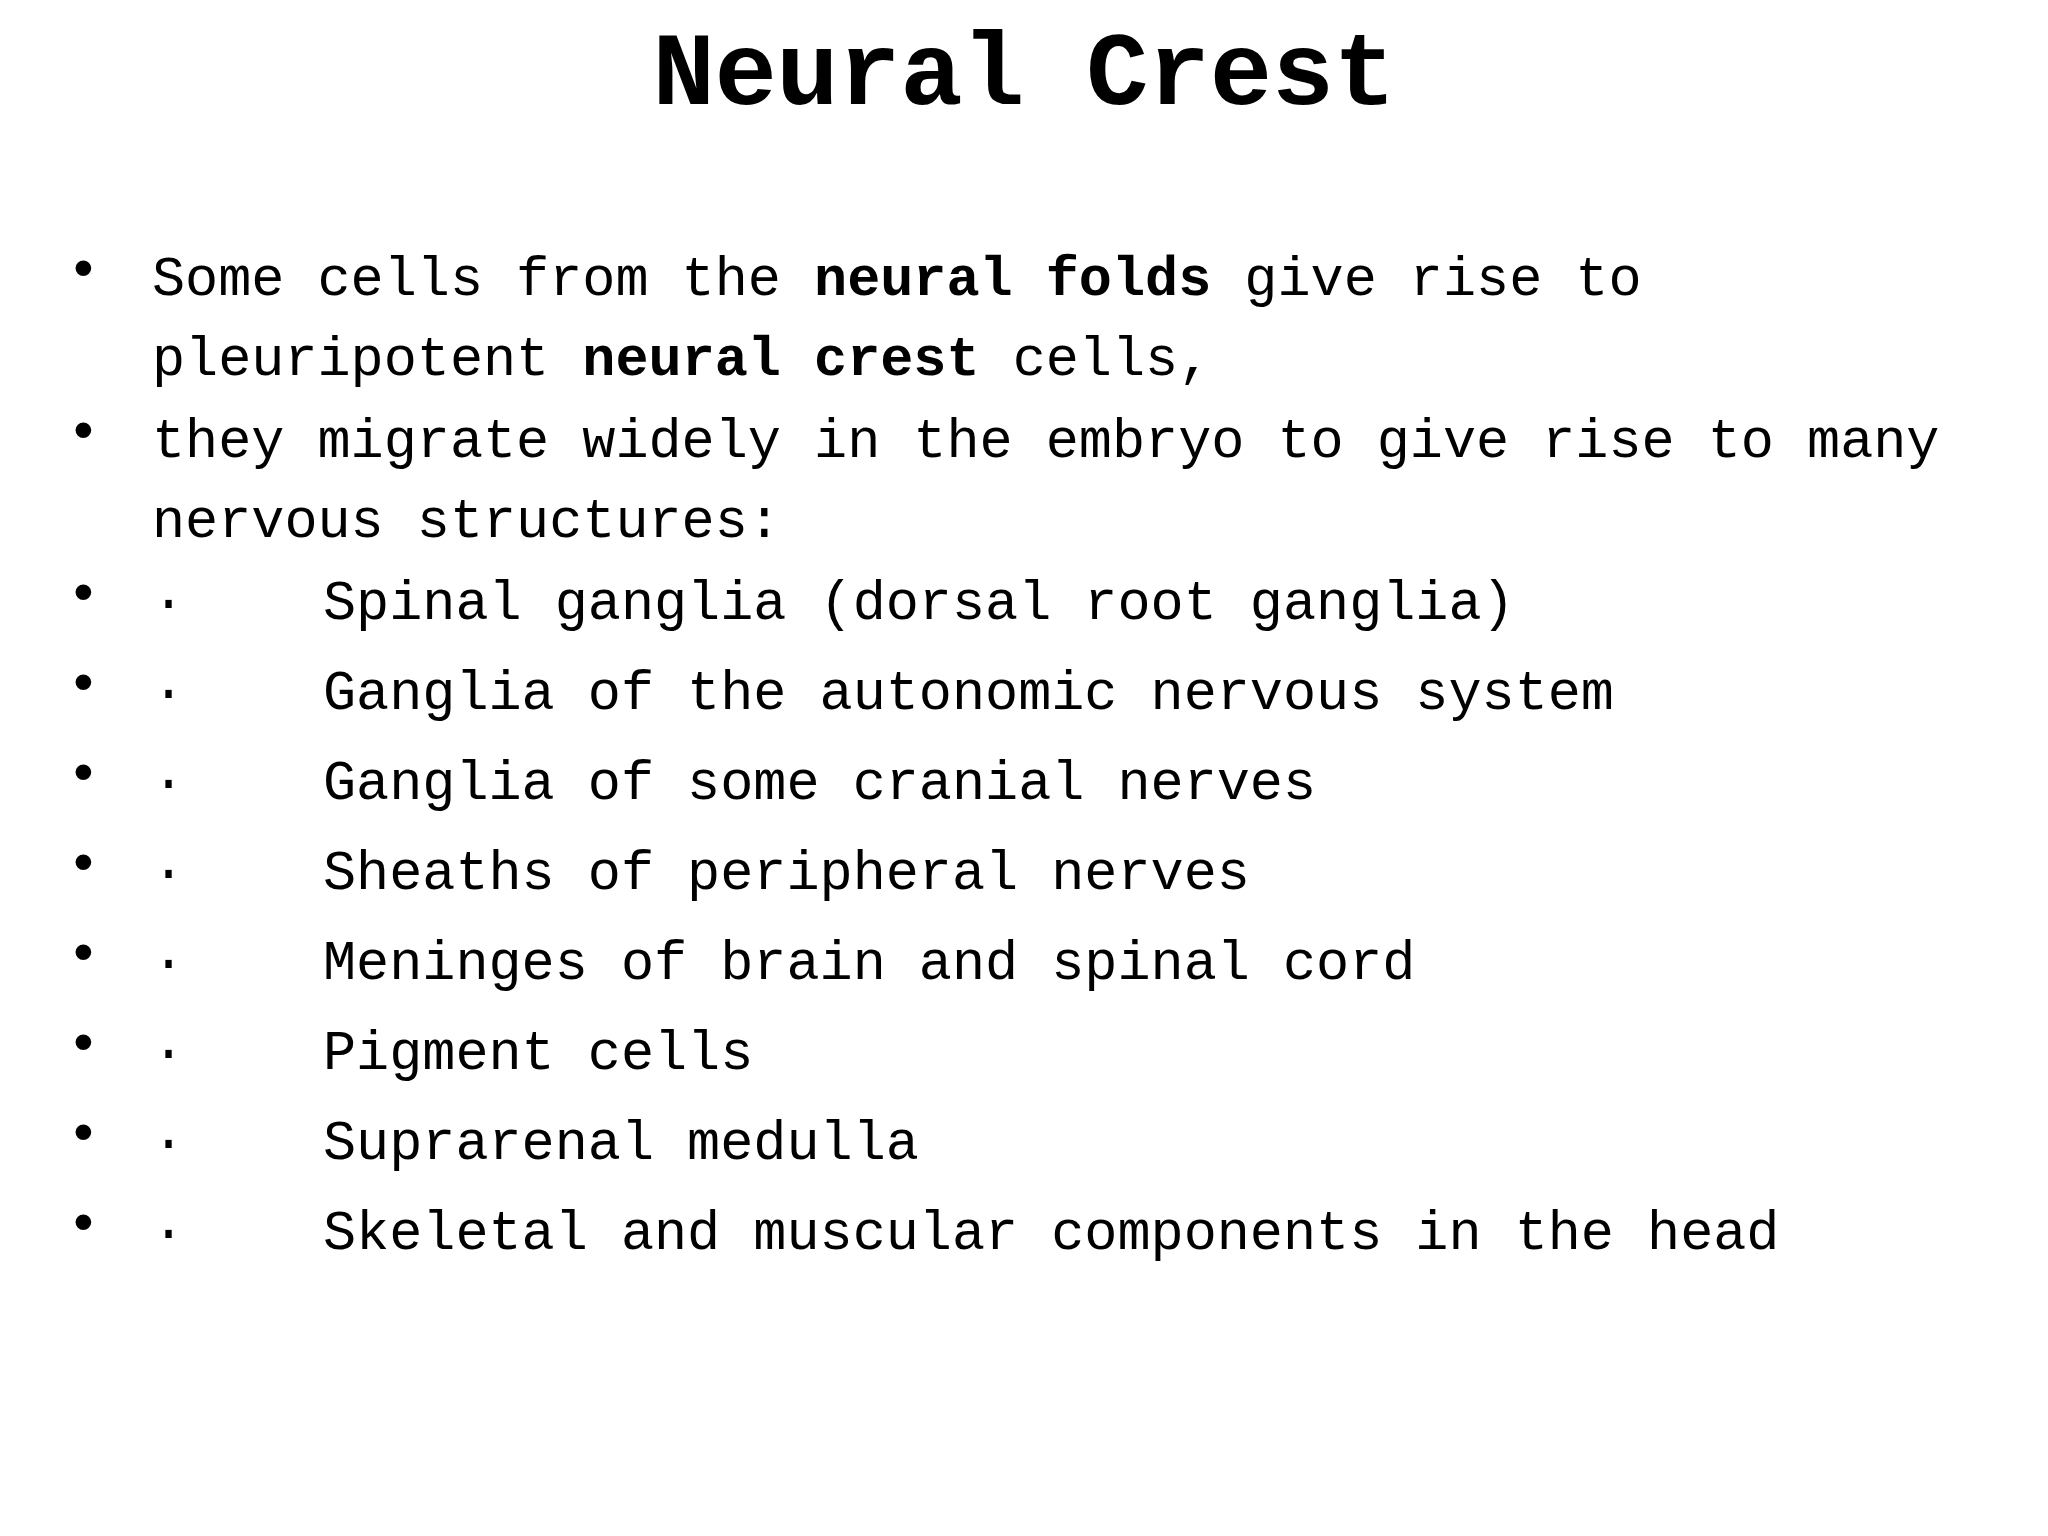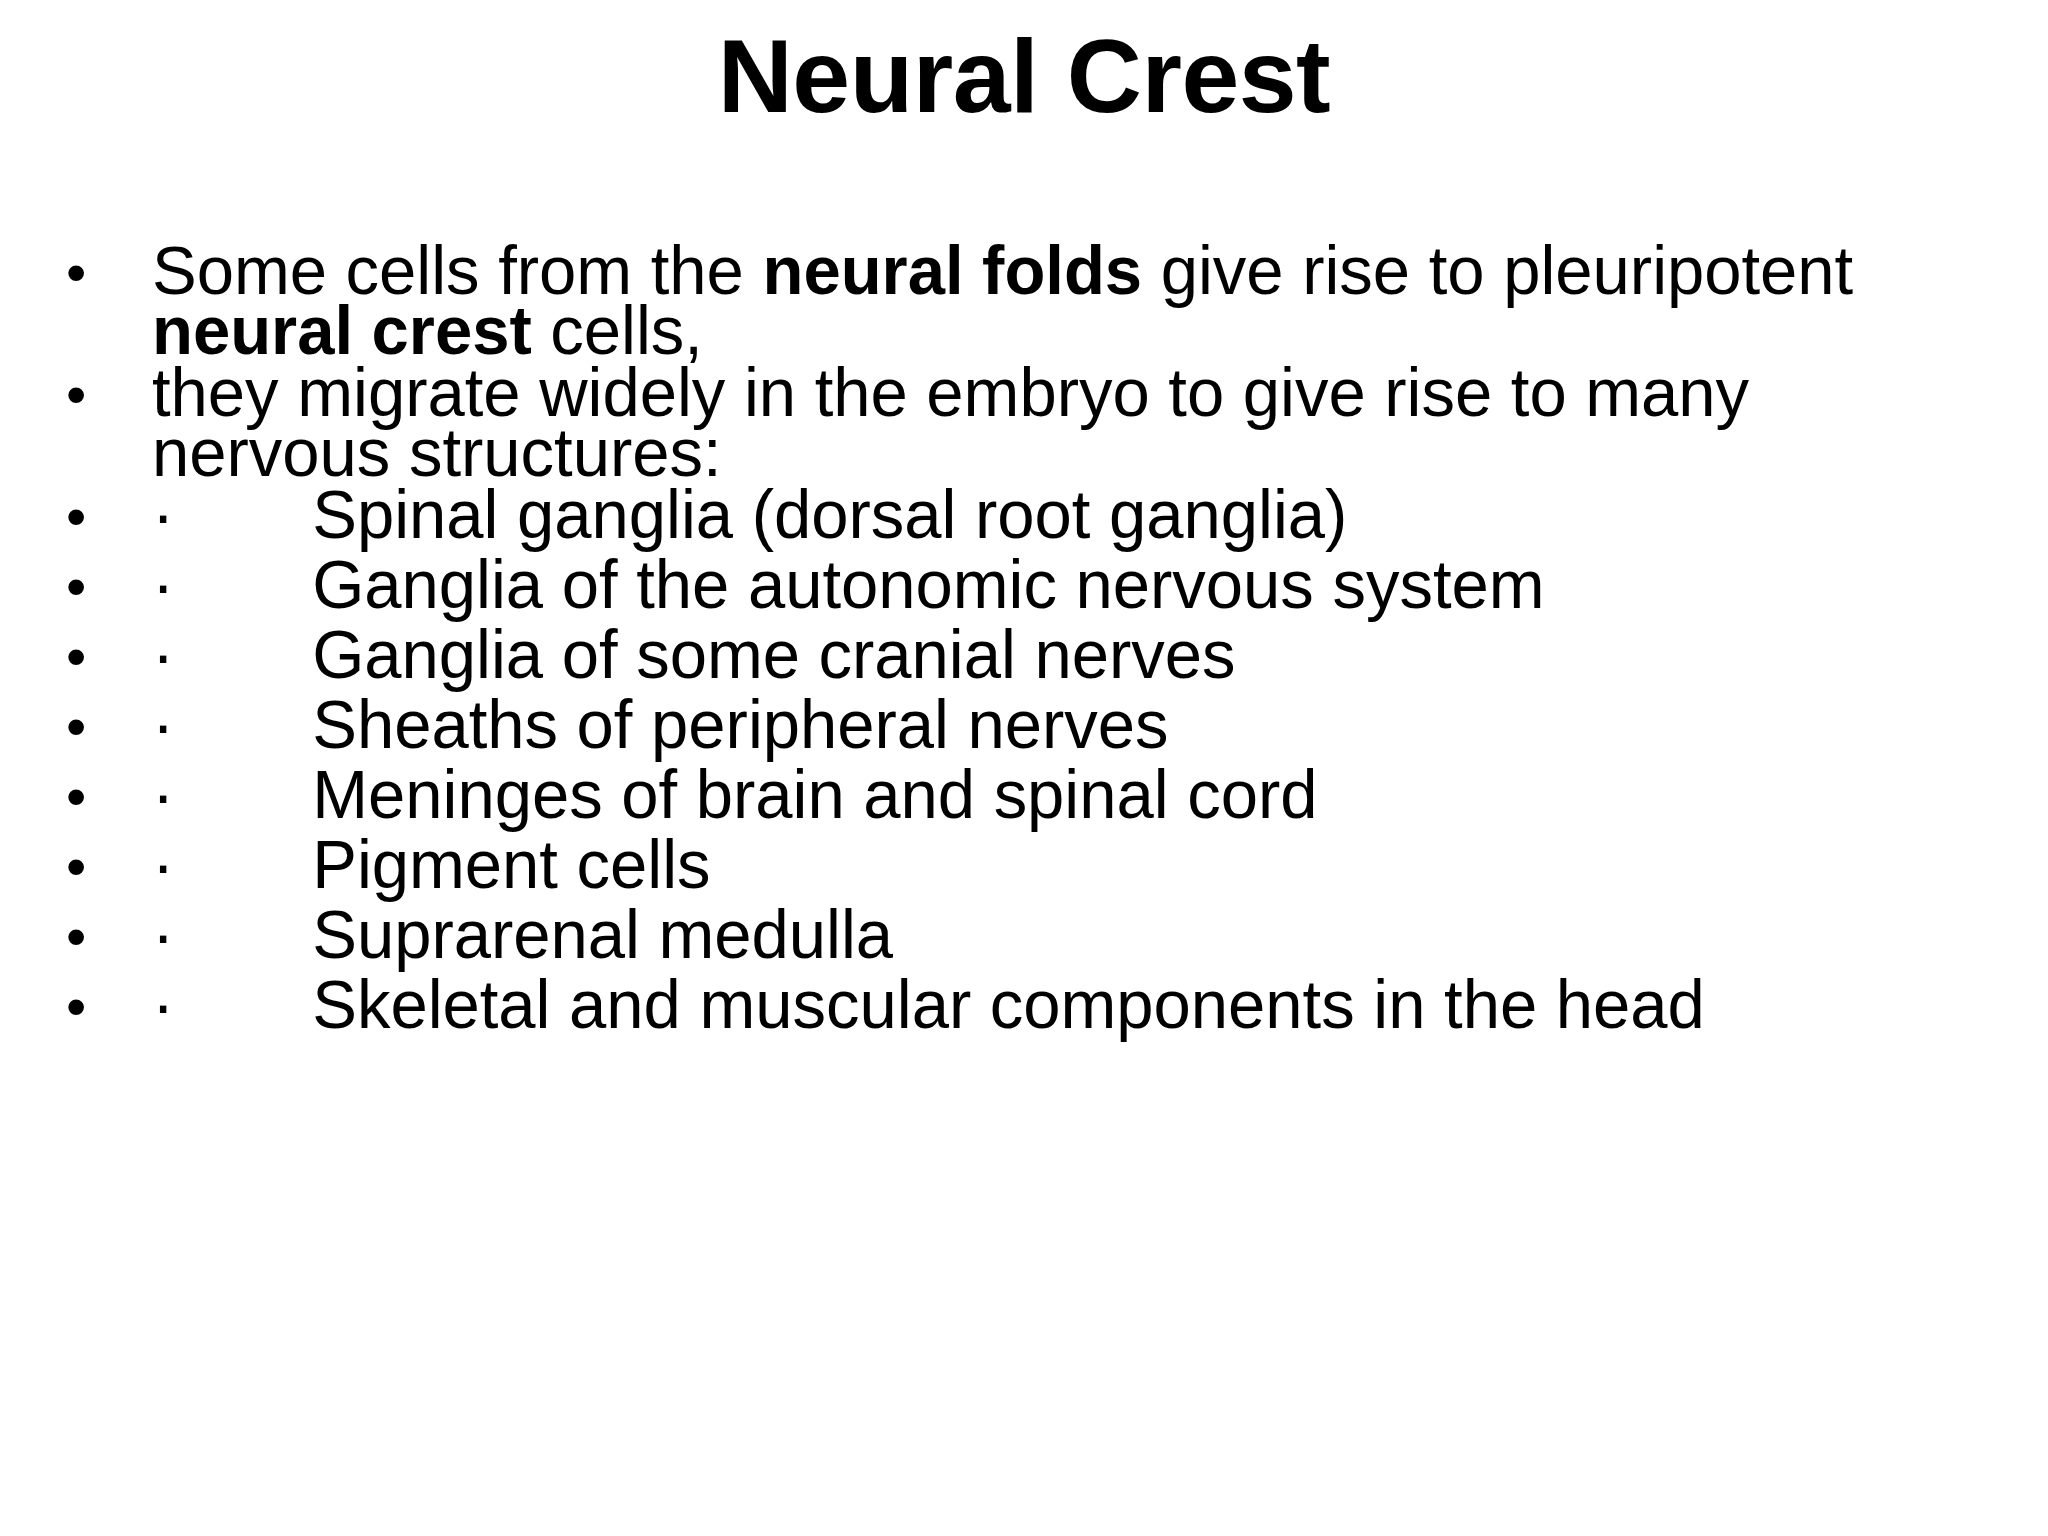--- a/index.html
+++ b/index.html
@@ -6,21 +6,21 @@
     margin: 0;
     padding: 0;
     background: #ffffff;
   }
   #slide {
     position: relative;
     width: 2048px;
     height: 1536px;
     background: #ffffff;
     overflow: hidden;
-    font-family: Liberation Sans, sans-serif;
+    font-family: Liberation Mono, monospace;
     color: #000000;
     -webkit-font-smoothing: antialiased;
   }
 
   
   #title {
     position: absolute;
     left: 0;
     top: 16px;
     width: 2048px;
@@ -57,22 +57,22 @@
     top: 0;
     width: 40px;
     font-size: 58px;
     line-height: 64px;
     text-align: left;
   }
 
   
   .bullet-row .txt {
     display: block;
-    font-size: 68px;
-    line-height: 60px;
+    font-size: 56px;
+    line-height: 80px;
     transform-origin: left top;
   }
 
   .bullet-row .txt b {
     font-weight: bold;
   }
   .sub .tabgap {
     display: inline-block;
     width: 140px;
   }

